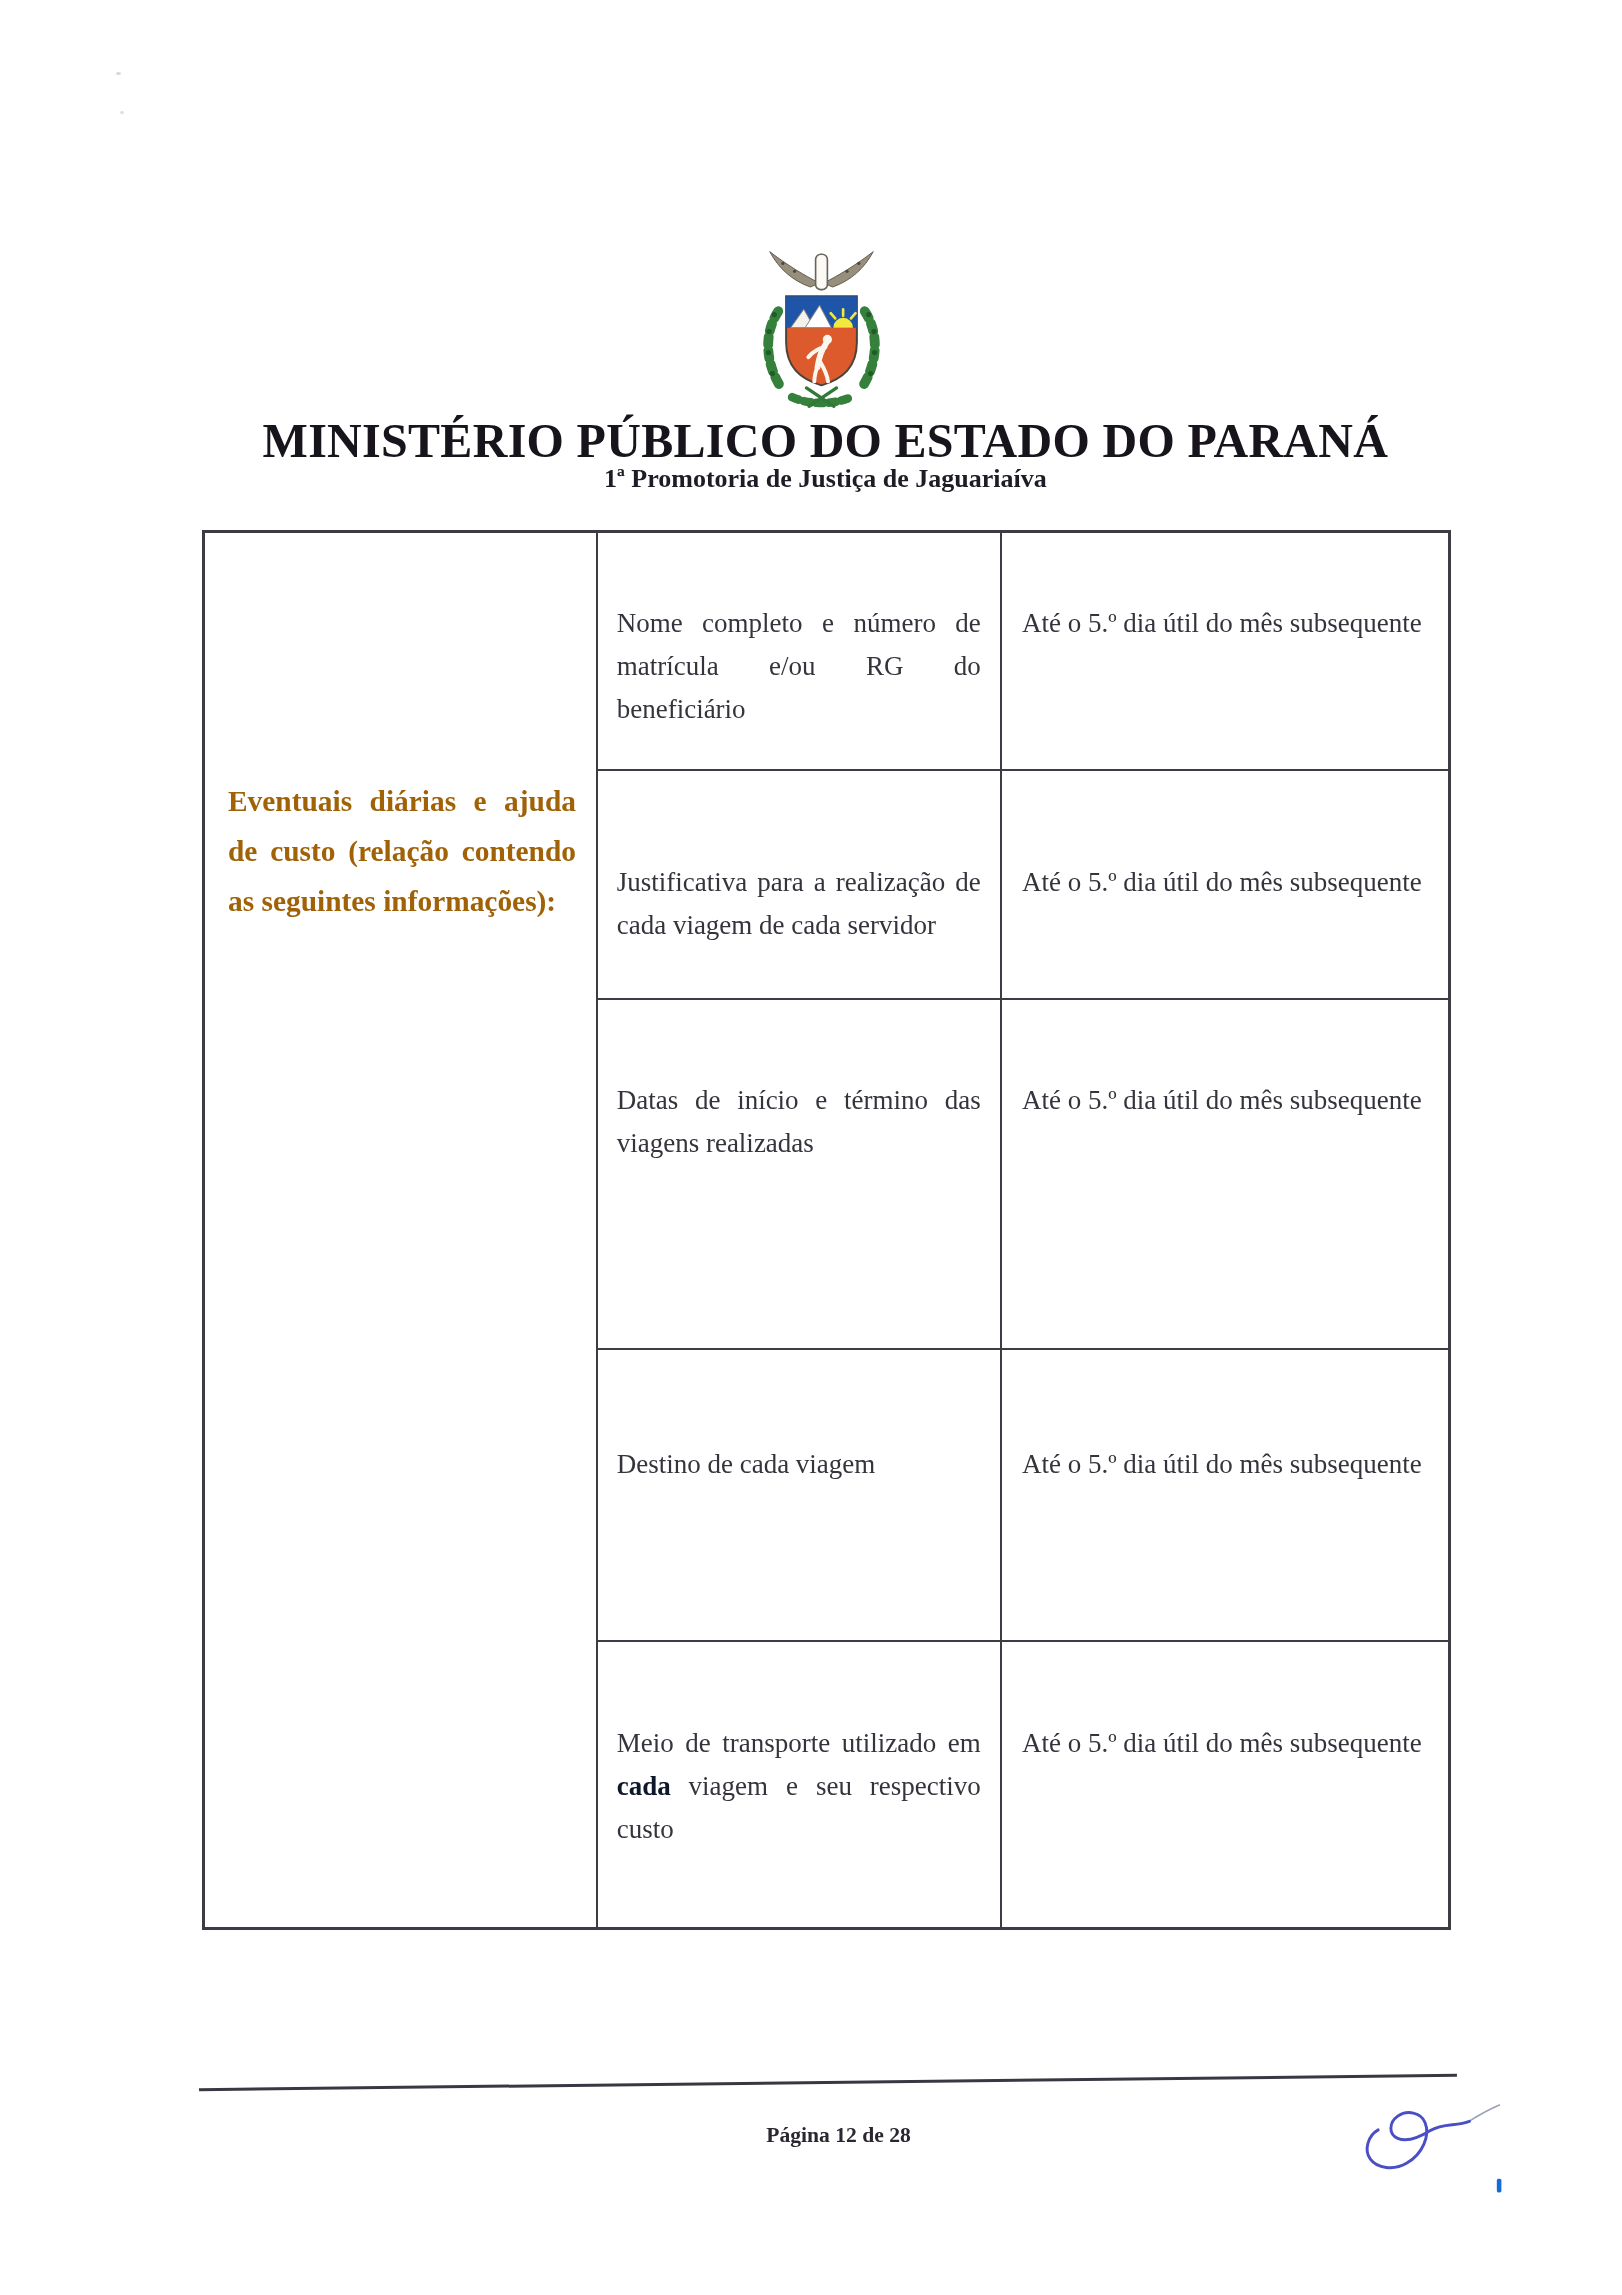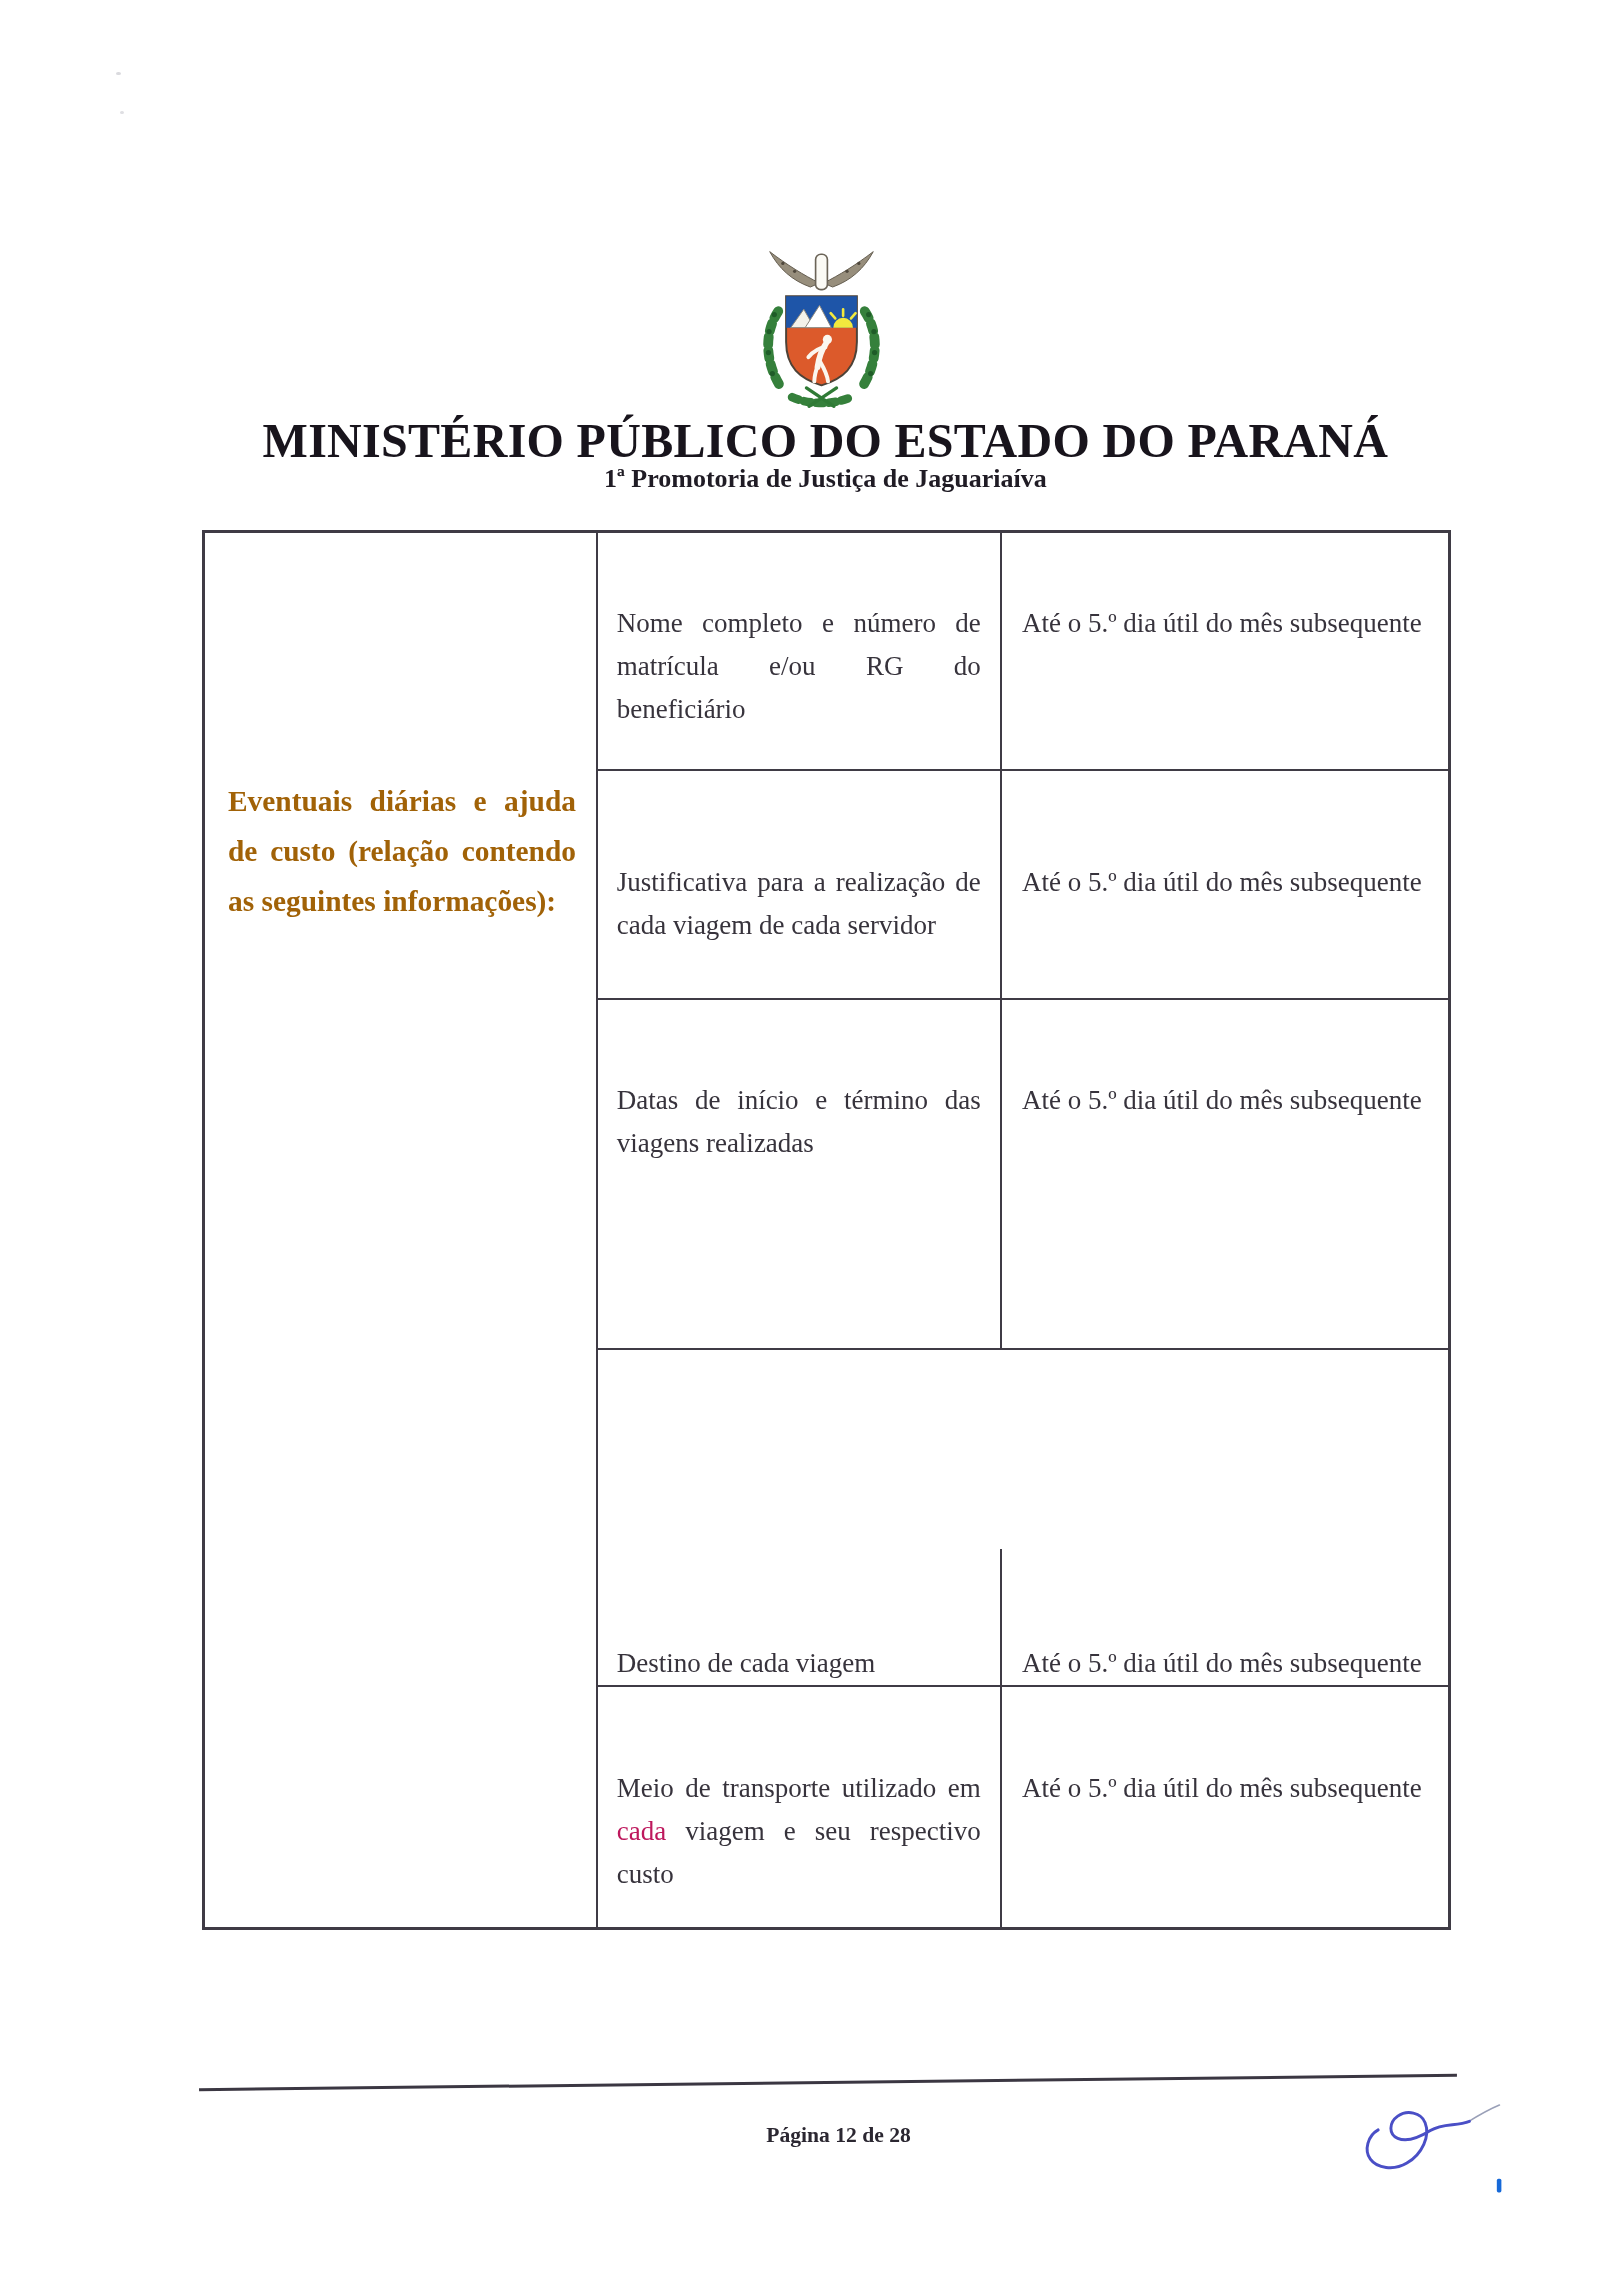--- a/index.html
+++ b/index.html
@@ -34,33 +34,33 @@
     width:360px;flex:0 0 360px;border-right:2.6px solid #3f3b45;box-sizing:content-box;
     padding:237px 14.4px 0 17px;
   }
   .cat-cell p{
     margin:6px;font-size:29.4px;line-height:50px;font-weight:bold;color:#a16207;
     text-align:justify;text-justify:inter-word;
   }
   .rows-col{flex:1;display:flex;flex-direction:column;}
   .t-row{display:flex;border-bottom:2.6px solid #3f3b45;box-sizing:border-box;}
   .t-row:last-child{border-bottom:none;flex:1;}
-  .r1{height:238px;} .r2{height:229px;} .r3{height:350px;} .r4{height:337px;align-items:flex-end;}
+  .r1{height:238px;} .r2{height:229px;} .r3{height:350px;} .r4{height:292px;}
   .cell{box-sizing:border-box;}
   .cell p{margin:0;font-size:27px;line-height:43px;color:#37333c;
     text-align:justify;text-justify:inter-word;}
   .cell.mid{width:404px;flex:0 0 404px;border-right:2.6px solid #3f3b45;
     padding-left:18.3px;padding-right:19.6px;}
   .cell.right{flex:1;padding-left:19.6px;padding-right:8px;}
   .r1 .cell{padding-top:69px;}
   .r2 .cell{padding-top:90px;}
   .r3 .cell{padding-top:79px;}
   .r4 .cell{padding-top:93px;}
   .r5 .cell{padding-top:80px;}
-  .cell b{font-weight:normal;color:#be185d;}
+  .cell b{font-weight:bold;color:#0f172a;}
   
   .footer-rule{
     position:absolute;left:199px;top:2081px;width:1258px;height:3.3px;
     background:#3b3742;transform:rotate(-0.65deg);transform-origin:center;
   }
   .page-number{
     position:absolute;left:0;top:2122px;width:1622px;text-align:center;
     transform:translateX(27.5px);
     font-size:21.6px;line-height:26px;font-weight:bold;color:#2b2731;
   }

